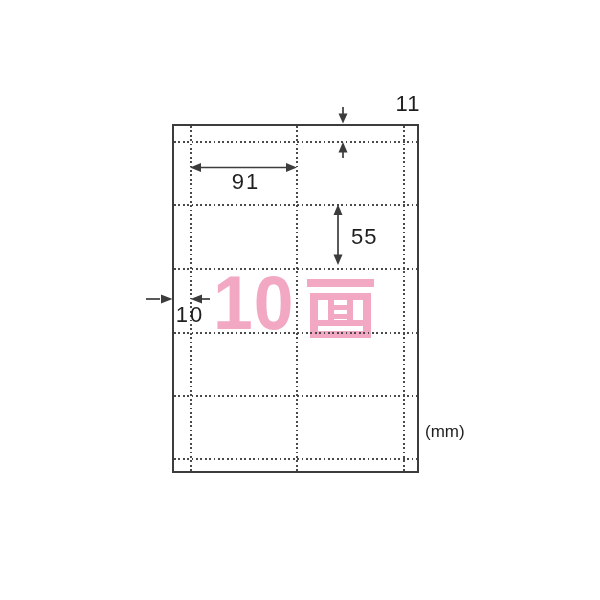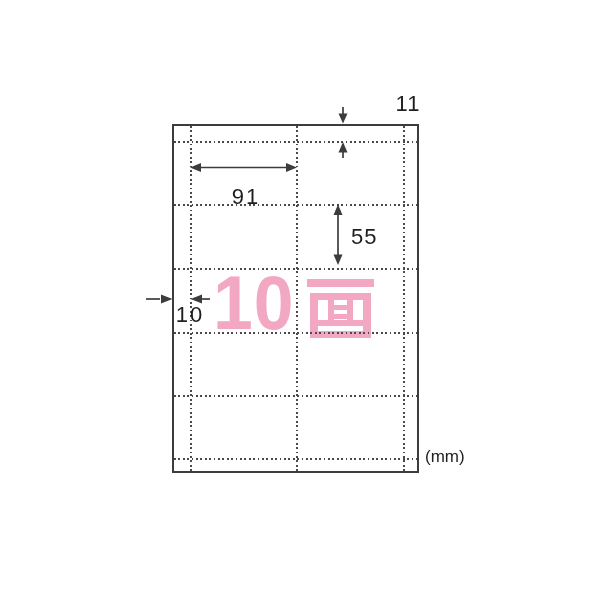--- a/index.html
+++ b/index.html
@@ -26,24 +26,24 @@
     color:#f2a7c3;z-index:10;
   }
   .face-kanji{position:absolute;left:307px;top:279px;width:67px;height:59px;z-index:10;}
   
   .arrow-layer{position:absolute;left:0;top:0;z-index:40;pointer-events:none;}
   .dim-label{
     position:absolute;z-index:40;color:#1f1f1f;font-size:22px;line-height:1.2;white-space:nowrap;
   }
   .dim-label.centered{transform:translateX(-50%);}
   .label-11{left:364px;top:91px;letter-spacing:1px;margin-left:44px;}
-  .label-91{left:246px;top:169px;letter-spacing:2px;margin-top:15px;}
+  .label-91{left:246px;top:169px;letter-spacing:2px;}
   .label-55{left:351px;top:224px;letter-spacing:1px;text-align:center;}
   .label-14{left:190px;top:302px;letter-spacing:2px;}
-  .label-mm{left:425px;top:447px;font-size:17px;letter-spacing:0;z-index:40;position:absolute;color:#1f1f1f;}
+  .label-mm{left:425px;top:422px;font-size:17px;letter-spacing:0;z-index:40;position:absolute;color:#1f1f1f;}
 </style>
 </head>
 <body>
 
 <div class="canvas">
 
   <span class="face-digits">10</span>
   <svg class="face-kanji" viewBox="0 0 67 59" aria-hidden="true">
     <g fill="#f2a7c3">
       <rect x="0" y="0" width="67" height="8"></rect>

